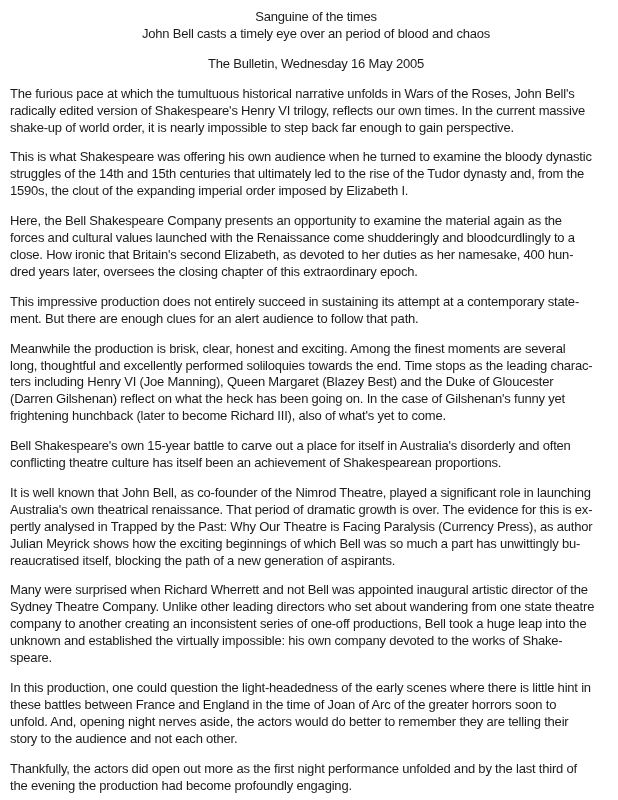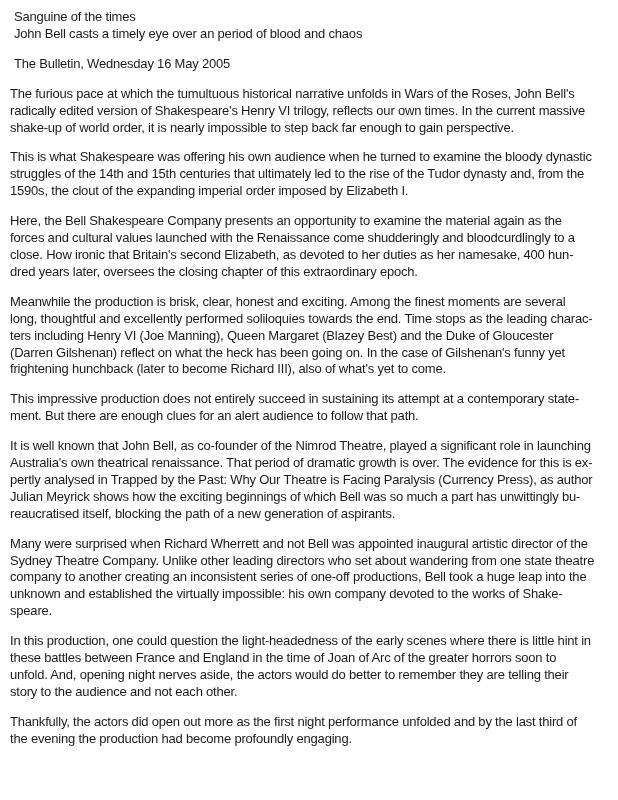--- a/index.html
+++ b/index.html
@@ -18,21 +18,22 @@
     min-height: 800px;
     padding: 9px 8px 0 10px;
     background: #ffffff;
     font-family: "Liberation Sans", "DejaVu Sans", sans-serif;
     font-size: 13px;
     line-height: 16.9px;
     letter-spacing: -0.2px;
     color: #1b1b1b;
   }
   .block {
-    margin: 0 0 13px 4px;
+    margin: 0 0 13px 12px;
+    text-align: center;
   }
   .line {
     white-space: pre-line;
   }
   p.para {
     margin: 0 0 13px 0;
     white-space: pre-line;
   }
 </style>
 </head>
@@ -53,27 +54,29 @@
     <p class="para">The furious pace at which the tumultuous historical narrative unfolds in Wars of the Roses, John Bell's
 radically edited version of Shakespeare's Henry VI trilogy, reflects our own times. In the current massive
 shake-up of world order, it is nearly impossible to step back far enough to gain perspective.</p>
     <p class="para">This is what Shakespeare was offering his own audience when he turned to examine the bloody dynastic
 struggles of the 14th and 15th centuries that ultimately led to the rise of the Tudor dynasty and, from the
 1590s, the clout of the expanding imperial order imposed by Elizabeth I.</p>
     <p class="para">Here, the Bell Shakespeare Company presents an opportunity to examine the material again as the
 forces and cultural values launched with the Renaissance come shudderingly and bloodcurdlingly to a
 close. How ironic that Britain's second Elizabeth, as devoted to her duties as her namesake, 400 hun-
 dred years later, oversees the closing chapter of this extraordinary epoch.</p>
+    <p class="para">This impressive production does not entirely succeed in sustaining its attempt at a contemporary state-
+ment. But there are enough clues for an alert audience to follow that path.</p>
     <p class="para">Meanwhile the production is brisk, clear, honest and exciting. Among the finest moments are several
 long, thoughtful and excellently performed soliloquies towards the end. Time stops as the leading charac-
 ters including Henry VI (Joe Manning), Queen Margaret (Blazey Best) and the Duke of Gloucester
 (Darren Gilshenan) reflect on what the heck has been going on. In the case of Gilshenan's funny yet
 frightening hunchback (later to become Richard III), also of what's yet to come.</p>
-    <p class="para">This impressive production does not entirely succeed in sustaining its attempt at a contemporary state-
-ment. But there are enough clues for an alert audience to follow that path.</p>
+    <p class="para">Bell Shakespeare's own 15-year battle to carve out a place for itself in Australia's disorderly and often
+conflicting theatre culture has itself been an achievement of Shakespearean proportions.</p>
     <p class="para">It is well known that John Bell, as co-founder of the Nimrod Theatre, played a significant role in launching
 Australia's own theatrical renaissance. That period of dramatic growth is over. The evidence for this is ex-
 pertly analysed in Trapped by the Past: Why Our Theatre is Facing Paralysis (Currency Press), as author
 Julian Meyrick shows how the exciting beginnings of which Bell was so much a part has unwittingly bu-
 reaucratised itself, blocking the path of a new generation of aspirants.</p>
     <p class="para">Many were surprised when Richard Wherrett and not Bell was appointed inaugural artistic director of the
 Sydney Theatre Company. Unlike other leading directors who set about wandering from one state theatre
 company to another creating an inconsistent series of one-off productions, Bell took a huge leap into the
 unknown and established the virtually impossible: his own company devoted to the works of Shake-
 speare.</p>

